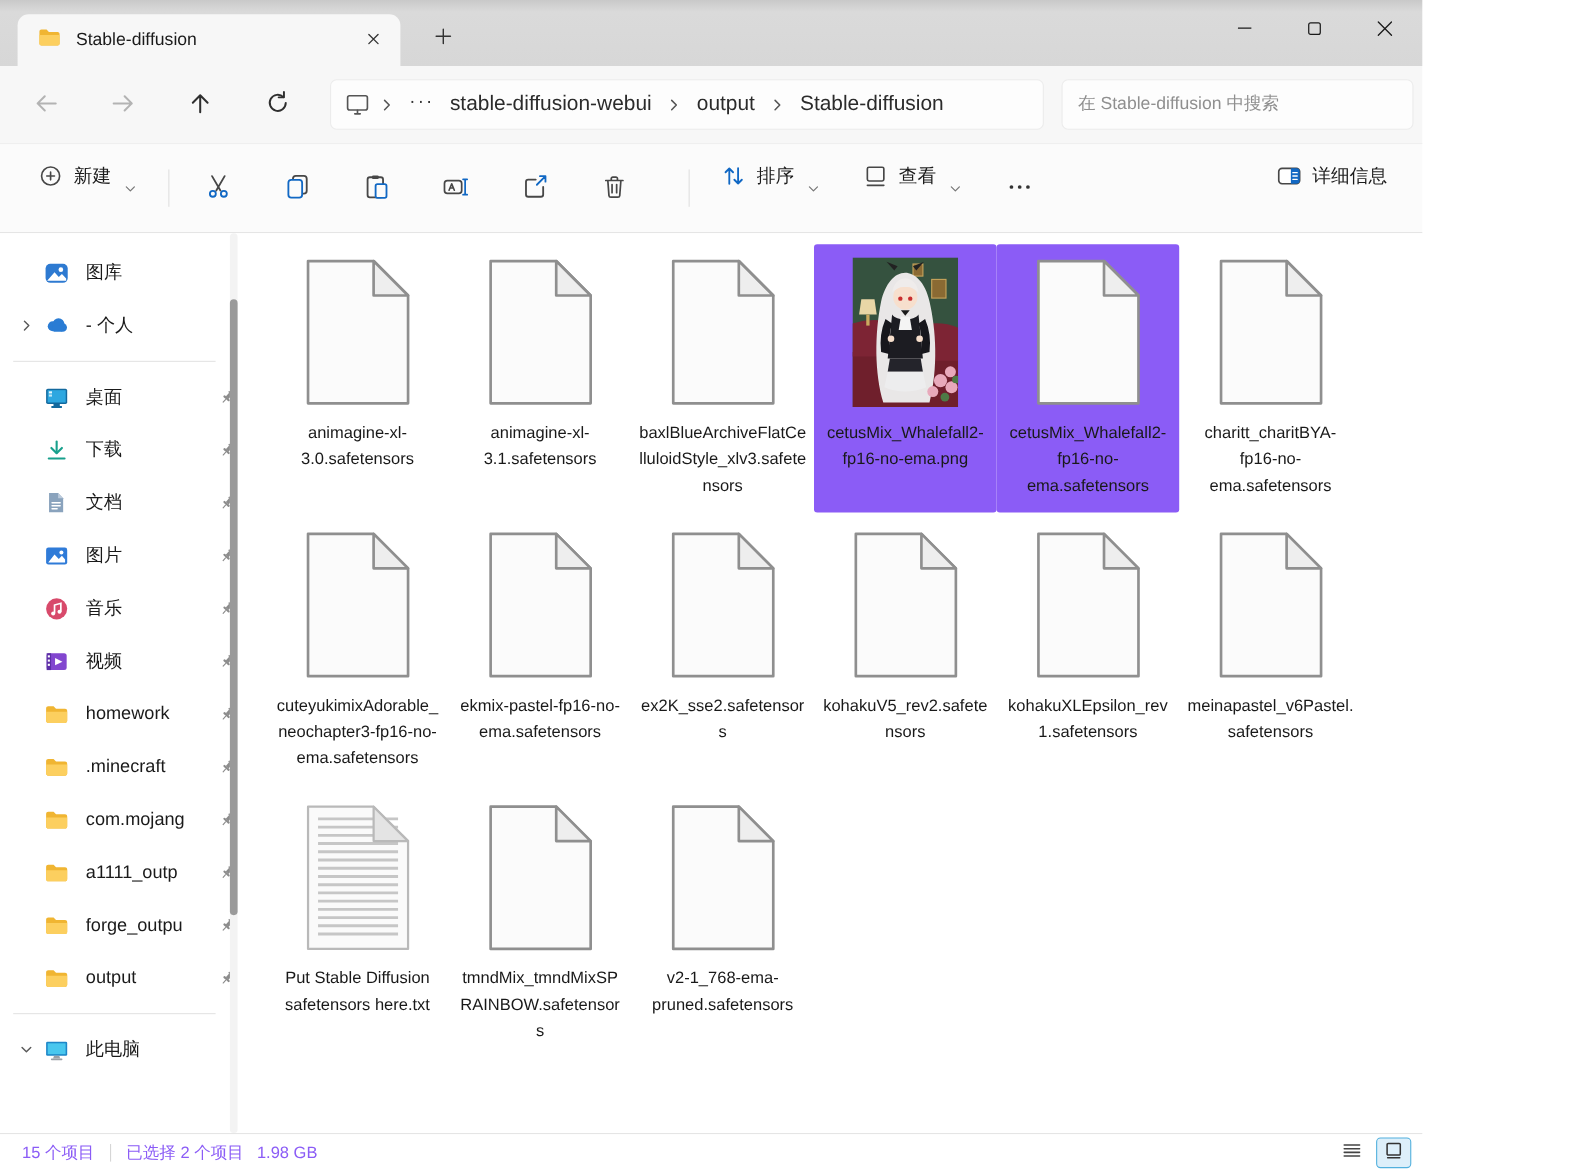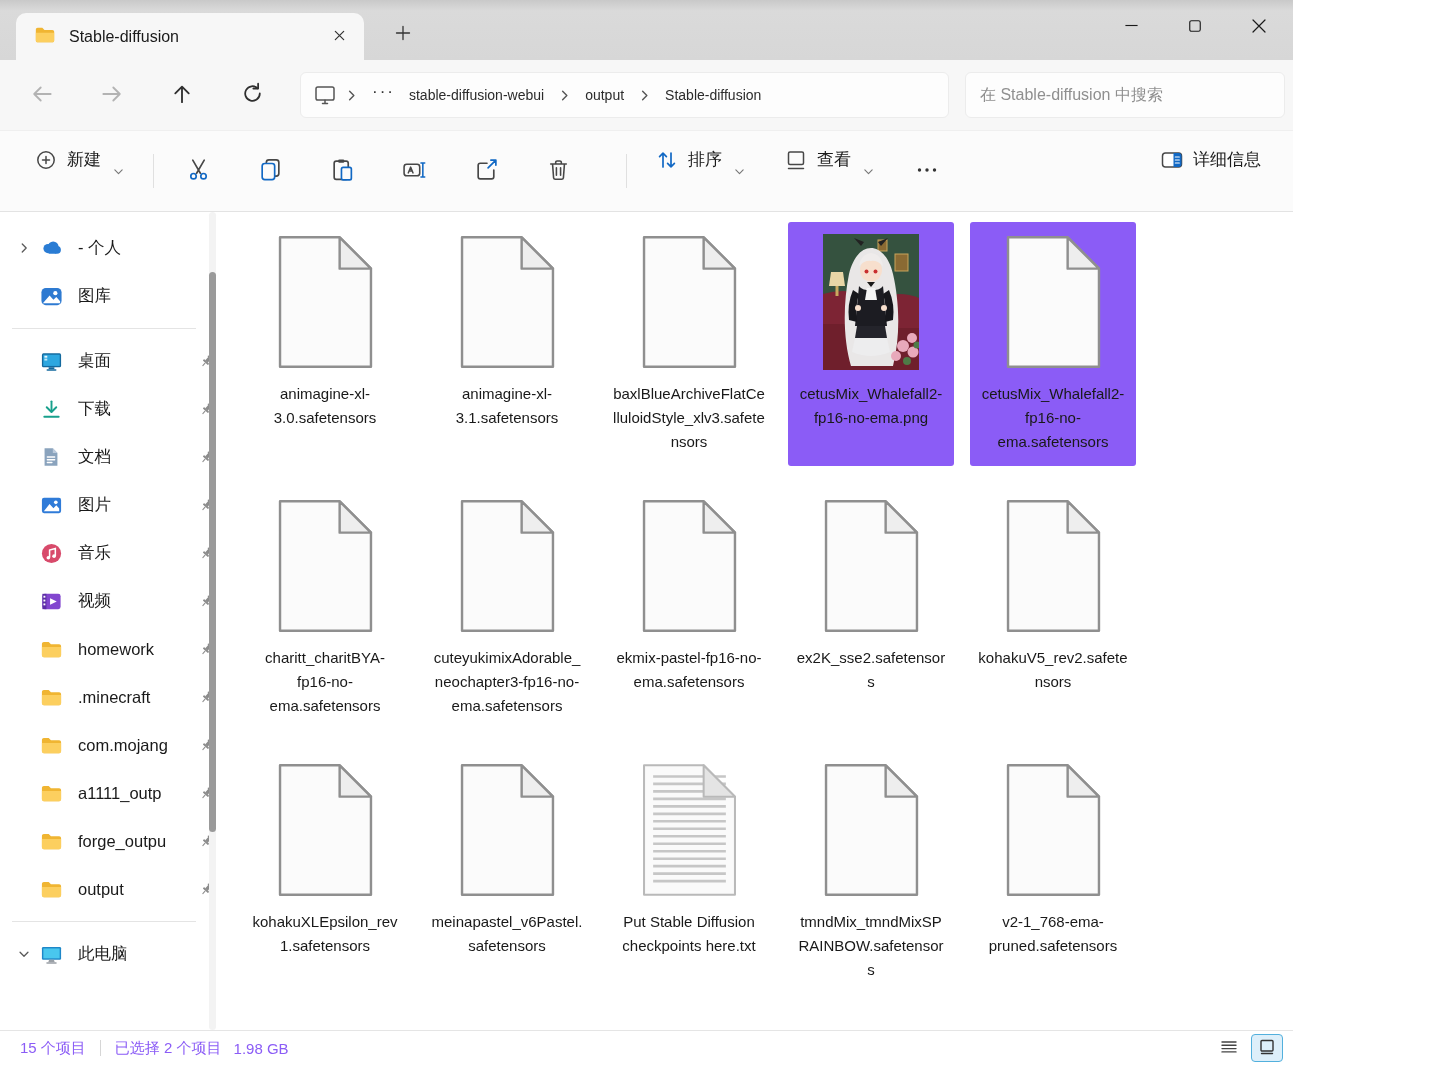--- a/index.html
+++ b/index.html
@@ -16,21 +16,21 @@
   .new-tab { position:absolute; left:386px; bottom:9px; width:34px; height:34px; border-radius:5px; }
   .win-controls { position:absolute; right:2px; top:0; height:54px; display:flex; }
   .win-btn { width:64px; height:100%; display:flex; align-items:center; justify-content:center; }
 
   
   .navbar { height:70px; background:#f7f7f7; display:flex; align-items:center; padding:0 8px 0 20px; flex:none; }
   .nav-btn { width:44px; height:44px; margin-right:26px; border-radius:5px; flex:none; }
   .breadcrumb { flex:1; height:46px; background:#fdfdfd; border:1px solid #ececec; border-radius:6px; display:flex; align-items:center; padding:0 12px; margin-right:16px; min-width:0; }
   .crumb-sep { display:flex; align-items:center; margin:0 7px; flex:none; }
   .crumb-dots { font-size:17px; letter-spacing:2px; color:#333; margin:0 8px 6px 6px; flex:none; }
-  .crumb { font-size:14px; color:#2b2b2b; padding:2px 6px; border-radius:4px; white-space:nowrap; flex:none;text-align:center; }
+  .crumb { font-size:19px; color:#2b2b2b; padding:2px 6px; border-radius:4px; white-space:nowrap; flex:none;text-align:center; }
   .searchbox { width:320px; height:46px; flex:none; background:#fdfdfd; border:1px solid #ececec; border-radius:6px; display:flex; padding:0 14px; }
   .searchbox input { border:none; outline:none; background:transparent; width:100%; font-size:16px; color:#333; font-family:inherit; }
   .searchbox input::placeholder { color:#8f8f8f; }
 
   
   .toolbar { height:82px; background:#fbfbfb; border-top:1px solid #efefef; border-bottom:1px solid #e3e3e3; display:flex; align-items:center; padding:0 24px 0 26px; flex:none; }
   .tool-btn { display:flex; justify-content:center; gap:9px; height:46px; padding:0 8px; border-radius:5px; background:none; border:none; }
   .tool-label { font-size:17px; color:#1b1b1b; white-space:nowrap; }
   .tool-sep { width:1px; height:34px; background:#e0e0e0; margin:0 20px; }
   .tool-icon-btn { width:48px; height:46px; margin-right:24px; border-radius:5px; }
@@ -42,21 +42,21 @@
   .sidebar { width:230px; flex:none; position:relative; padding-top:12px; }
   .side-item { height:48px; display:flex; align-items:center; padding:0 12px 0 8px; border-radius:5px; margin:0 2px; }
   .side-expander { width:28px; display:flex; align-items:center; justify-content:center; flex:none; }
   .side-icon { width:26px; height:24px; display:flex; align-items:center; justify-content:center; margin-right:14px; flex:none; }
   .side-label { flex:1; font-size:16.5px; color:#1a1a1a; white-space:nowrap; overflow:hidden; }
   .side-pin { width:20px; display:flex; align-items:center; justify-content:center; flex:none; }
   .side-sep { height:1px; background:#e4e4e4; margin:8px 34px 8px 12px; }
   .side-scroll-track { position:absolute; top:0; right:14px; width:7px; height:100%; background:#f3f3f3; border-radius:4px; }
   .side-scroll-thumb { position:absolute; top:60px; right:14px; width:7px; height:560px; background:#9a9a9a; border-radius:4px; }
 
-  .content { flex:1; padding:10px 0 0 12px; display:flex; flex-wrap:wrap; align-content:flex-start; overflow:hidden;gap:16px; }
+  .content { flex:1; padding:10px 0 0 12px; display:flex; flex-wrap:wrap; align-content:flex-start; overflow:hidden; }
   .file-item { width:166px; display:flex; flex-direction:column; align-items:center; padding:8px 0 12px; border-radius:3px; margin-bottom:4px; }
   .file-item.selected { background:#8b5cf6; }
   .file-icon-box { height:144px; display:flex; align-items:center; justify-content:center; flex:none; }
   .file-label { margin-top:8px; font-size:15px; line-height:24px; text-align:center; max-width:152px; overflow-wrap:anywhere; color:#191919; }
 
   
   .statusbar { height:35px; border-top:1px solid #e5e5e5; display:flex; align-items:center; padding:0 10px 0 20px; font-size:15px; color:#8b5cf6; flex:none; background:#fff; }
   .status-div { width:1px; height:16px; background:#d6d6d6; margin:0 14px; }
   .status-size { margin-left:12px; }
   .status-right { margin-left:auto; display:flex; align-items:center; gap:6px; }
@@ -261,47 +261,47 @@
         </span>
       <span class="tool-label">详细信息</span>
     </button>
   </div>
 
   <div class="main">
     <aside class="sidebar">
       <div class="side-scroll-track"></div>
       <div class="side-scroll-thumb"></div>
     <div class="side-item">
+          <span class="side-expander"></span>
+          <span class="side-icon">
+            <svg viewBox="0 0 24 24" width="23" height="23">
+              <rect x="1.5" y="3" width="21" height="18" rx="4.5" fill="#2e7ad1"></rect>
+              <circle cx="16" cy="8.5" r="2.2" fill="#fff"></circle>
+              <path d="M3 19 L10 11 L14 15.5 L17 12.5 L21 17 V19 Z" fill="#fff"></path>
+            </svg>
+          </span>
+          <span class="side-label">图库</span>
+        </div>
+        <div class="side-item">
           <span class="side-expander">
             <svg viewBox="0 0 16 16" width="14" height="14" fill="none" stroke="#5a5a5a" stroke-width="1.5" stroke-linecap="round" stroke-linejoin="round">
               <path d="M6 3.5 L10.5 8 L6 12.5"></path>
             </svg>
           </span>
           <span class="side-icon">
             <svg viewBox="0 0 24 24" width="24" height="24">
               <g fill="#2a7cd4">
                 <circle cx="9" cy="12.6" r="4.6"></circle>
                 <circle cx="14.2" cy="10.8" r="5.4"></circle>
                 <circle cx="18" cy="13.8" r="3.9"></circle>
                 <rect x="8.5" y="12" width="10" height="5.7" rx="2.8"></rect>
               </g>
             </svg>
           </span>
           <span class="side-label">- 个人</span>
-        </div>
-        <div class="side-item">
-          <span class="side-expander"></span>
-          <span class="side-icon">
-            <svg viewBox="0 0 24 24" width="23" height="23">
-              <rect x="1.5" y="3" width="21" height="18" rx="4.5" fill="#2e7ad1"></rect>
-              <circle cx="16" cy="8.5" r="2.2" fill="#fff"></circle>
-              <path d="M3 19 L10 11 L14 15.5 L17 12.5 L21 17 V19 Z" fill="#fff"></path>
-            </svg>
-          </span>
-          <span class="side-label">图库</span>
         </div>
         <div class="side-sep"></div>
         <div class="side-item">
           <span class="side-expander"></span>
           <span class="side-icon">
             <svg viewBox="0 0 24 24" width="23" height="23">
               <rect x="2" y="3.5" width="20" height="14.5" rx="1.6" fill="#13699e"></rect>
               <rect x="3.4" y="4.9" width="17.2" height="11.7" fill="#2da7e0"></rect>
               <rect x="4.6" y="6" width="3" height="2" fill="#e8f6fd"></rect>
               <rect x="4.6" y="9" width="3" height="2" fill="#bfe8f8"></rect>
@@ -726,21 +726,21 @@
                 <path d="M12 80.60000000000001 H84"></path>
                 <path d="M12 88 H84"></path>
                 <path d="M12 95.4 H84"></path>
                 <path d="M12 102.80000000000001 H84"></path>
                 <path d="M12 110.2 H84"></path>
                 <path d="M12 117.60000000000001 H84"></path>
               </g>
               <path d="M62 3 V34 H93 Z" fill="#e4e4e4" stroke="#b9b9b9" stroke-width="2" stroke-linejoin="round"></path>
             </svg>
           </div>
-          <div class="file-label">Put Stable Diffusion checkpoints here.txt</div>
+          <div class="file-label">Put Stable Diffusion safetensors here.txt</div>
         </div>
         <div class="file-item">
           <div class="file-icon-box">
             <svg viewBox="0 0 96 134" width="97" height="136">
               <path d="M3 3 H62 L93 34 V131 H3 Z" fill="#fbfbfb" stroke="#8f8f8f" stroke-width="2.4" stroke-linejoin="round"></path>
               <path d="M62 3 V34 H93 Z" fill="#eeeeee" stroke="#8f8f8f" stroke-width="2.4" stroke-linejoin="round"></path>
             </svg>
           </div>
           <div class="file-label">tmndMix_tmndMixSPRAINBOW.safetensors</div>
         </div>

